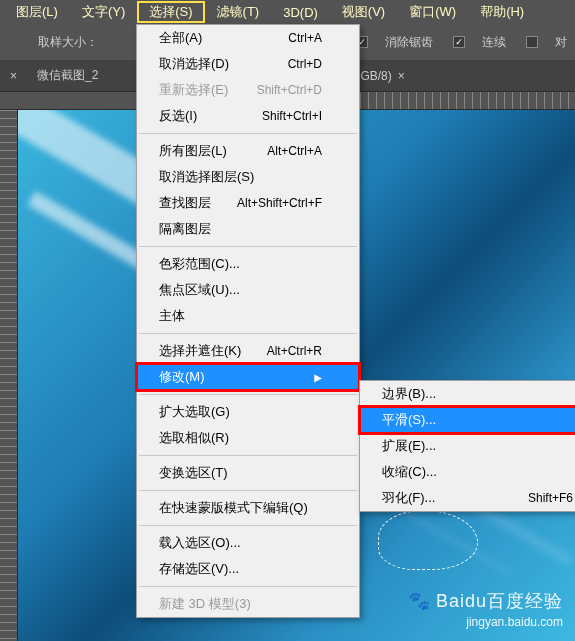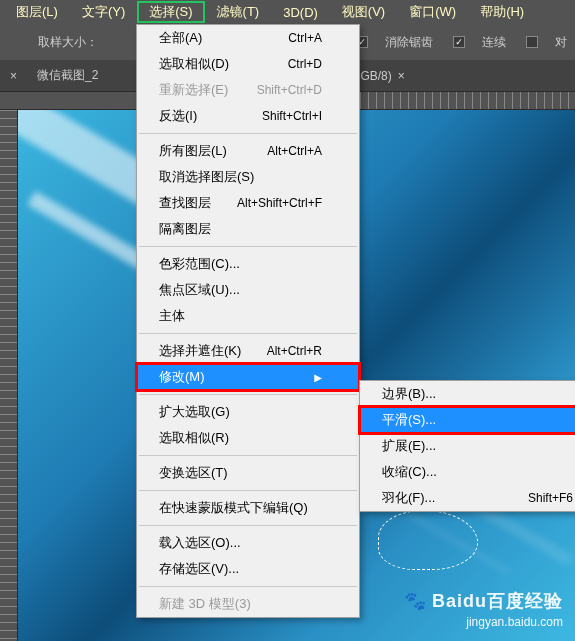--- a/index.html
+++ b/index.html
@@ -1,20 +1,20 @@
 <!DOCTYPE html>
 <html><head>
 <meta charset="utf-8">
 <style>
   * { margin: 0; padding: 0; box-sizing: border-box; font-family: "Microsoft YaHei", Arial, sans-serif; }
   body { width: 575px; height: 641px; overflow: hidden; background: #535353; position: relative; }
 
   .menubar { display: flex; background: #535353; height: 24px; align-items: center; padding-left: 4px; font-size: 13px; color: #fef9c3; }
   .menubar-item { padding: 2px 12px; cursor: default; }
-  .menubar-item.highlighted { border: 2px solid #22c55e; padding: 0 10px; }
+  .menubar-item.highlighted { border: 2px solid #fde047; padding: 0 10px; }
 
   .toolbar { display: flex; background: #535353; height: 36px; align-items: center; padding-left: 38px; font-size: 12px; color: #d0d0d0; gap: 8px; }
   .toolbar-label { }
   .toolbar-check { display: flex; align-items: center; gap: 17px; margin-left: 250px; }
   .checkbox { width: 12px; height: 12px; border: 1px solid #888; display: inline-flex; align-items: center; justify-content: center; font-size: 9px; color: #fff; background: #3a3a3a; }
   .checkbox.checked::after { content: "✓"; }
 
   .tabbar { display: flex; background: #424242; height: 32px; align-items: center; font-size: 12px; color: #ccc; border-bottom: 1px solid #2a2a2a; }
   .tabbar .close-x { padding: 0 10px; cursor: default; }
   .tab { padding: 0 10px; display: flex; align-items: center; gap: 6px; }
@@ -39,21 +39,21 @@
   .menu-item.disabled { color: #999; }
   .menu-item.highlighted { background: #1e90ff; color: #fff; }
   .menu-item.boxed { outline: 3px solid #ff0000; outline-offset: -1px; }
   .menu-item .arrow { font-size: 10px; margin-left:auto; padding-left:12px; }
   .menu-sep { height: 1px; background: #c8c8c8; margin: 4px 2px; }
   .shortcut { color: inherit; font-size: 12px; margin-left: auto; }
 
   .menu-panel.sub { left: 359px; top: 380px; width: 252px; }
 
   .watermark { position: absolute; right: 12px; bottom: 10px; color: rgba(255,255,255,0.92); font-size: 12px; text-align: right; line-height:1.4; }
-  .watermark .big { font-size: 18px; font-weight: bold; letter-spacing:1px;text-align:right; }
+  .watermark .big { font-size: 18px; font-weight: normal; letter-spacing:1px;text-align:right; }
   .paw { display:inline-block; margin-right:4px; }
 </style>
 </head>
 <body>
 
 <div class="menubar">
   <div class="menubar-item">图层(L)</div>
   <div class="menubar-item">文字(Y)</div>
   <div class="menubar-item highlighted">选择(S)</div>
   <div class="menubar-item">滤镜(T)</div>
@@ -100,21 +100,21 @@
   <div class="streak s4"></div>
   <div class="marquee"></div>
 </div>
 
 <div class="menu-panel main">
   <div class="menu-item">
     <span>全部(A)</span>
     <span class="shortcut">Ctrl+A</span>
   </div>
   <div class="menu-item">
-    <span>选取相似(D)</span>
+    <span>取消选择(D)</span>
     <span class="shortcut">Ctrl+D</span>
   </div>
   <div class="menu-item disabled">
     <span>重新选择(E)</span>
     <span class="shortcut">Shift+Ctrl+D</span>
   </div>
   <div class="menu-item">
     <span>反选(I)</span>
     <span class="shortcut">Shift+Ctrl+I</span>
   </div>

